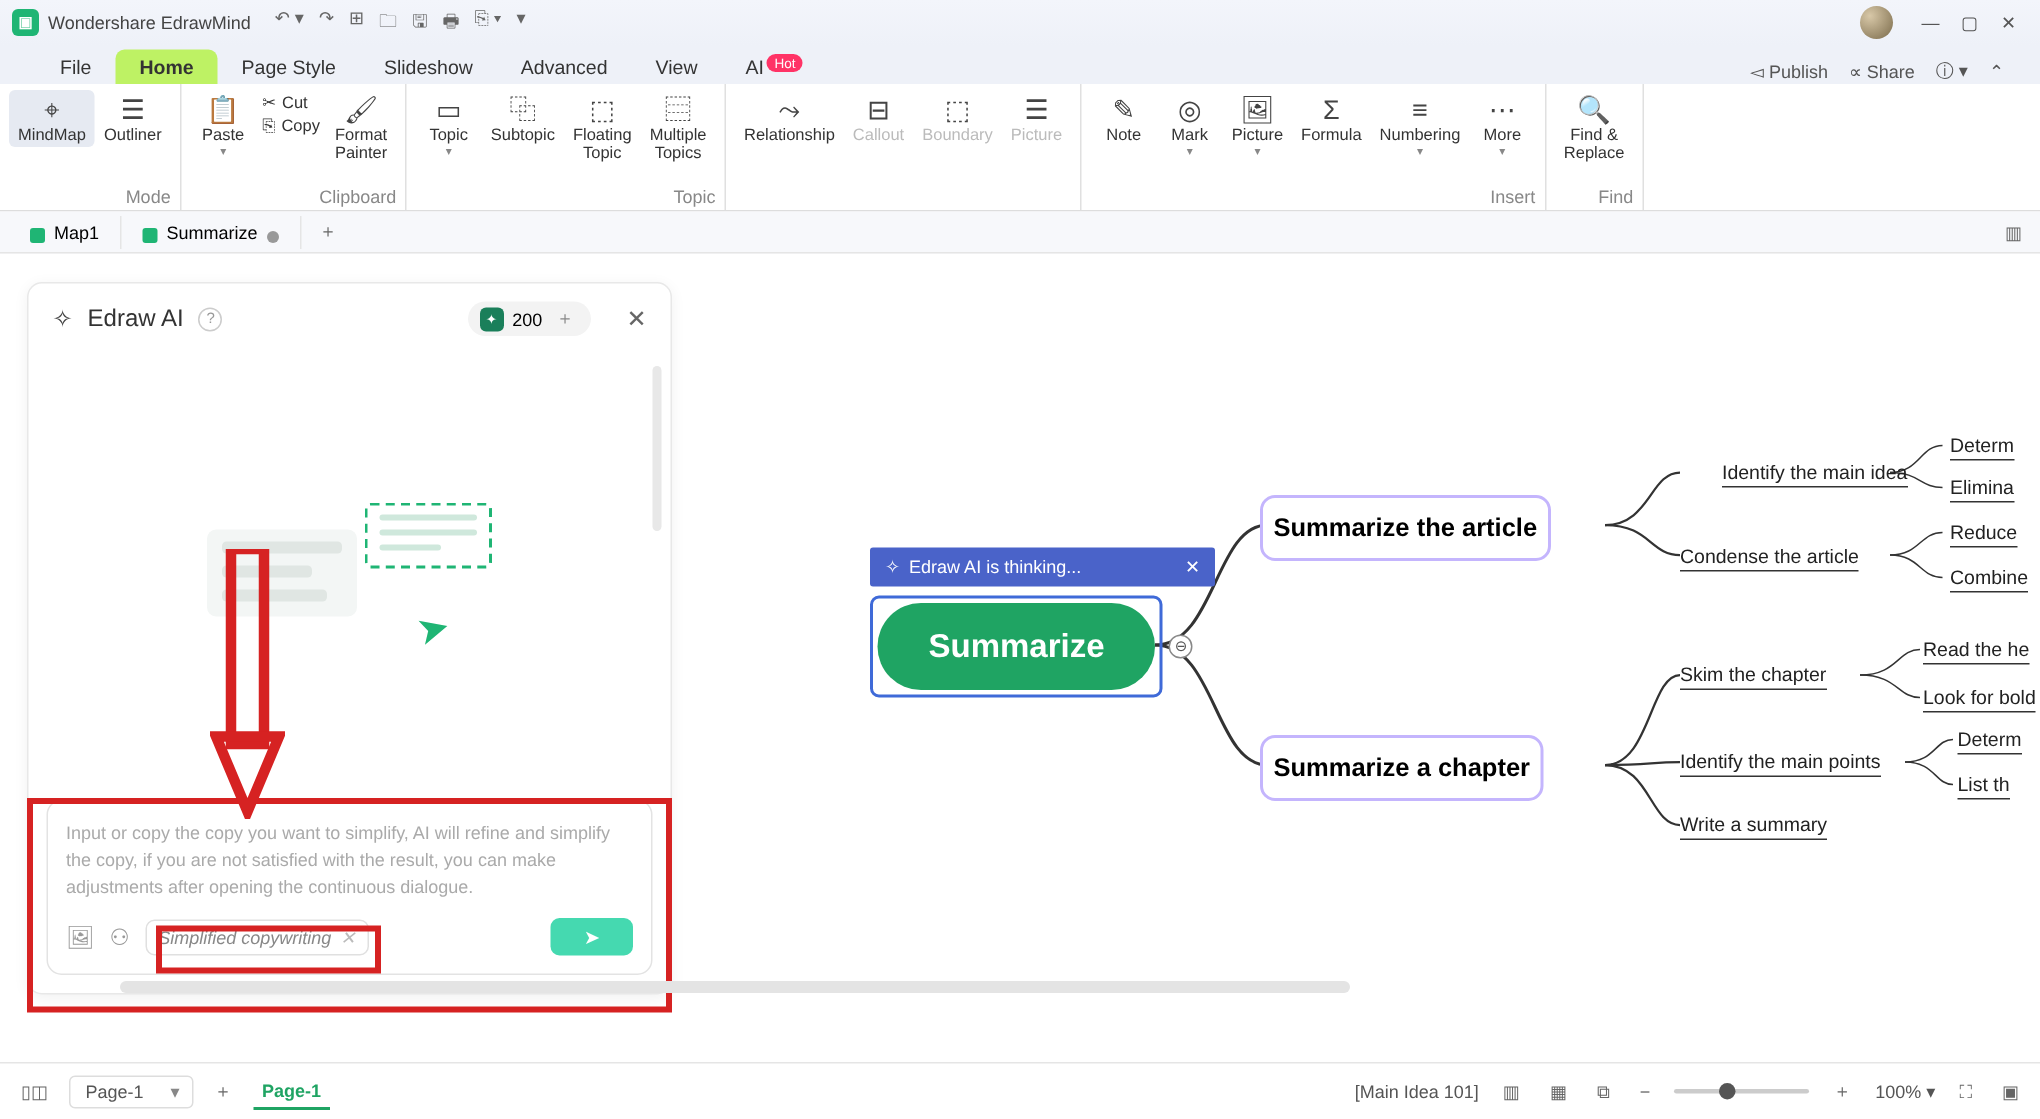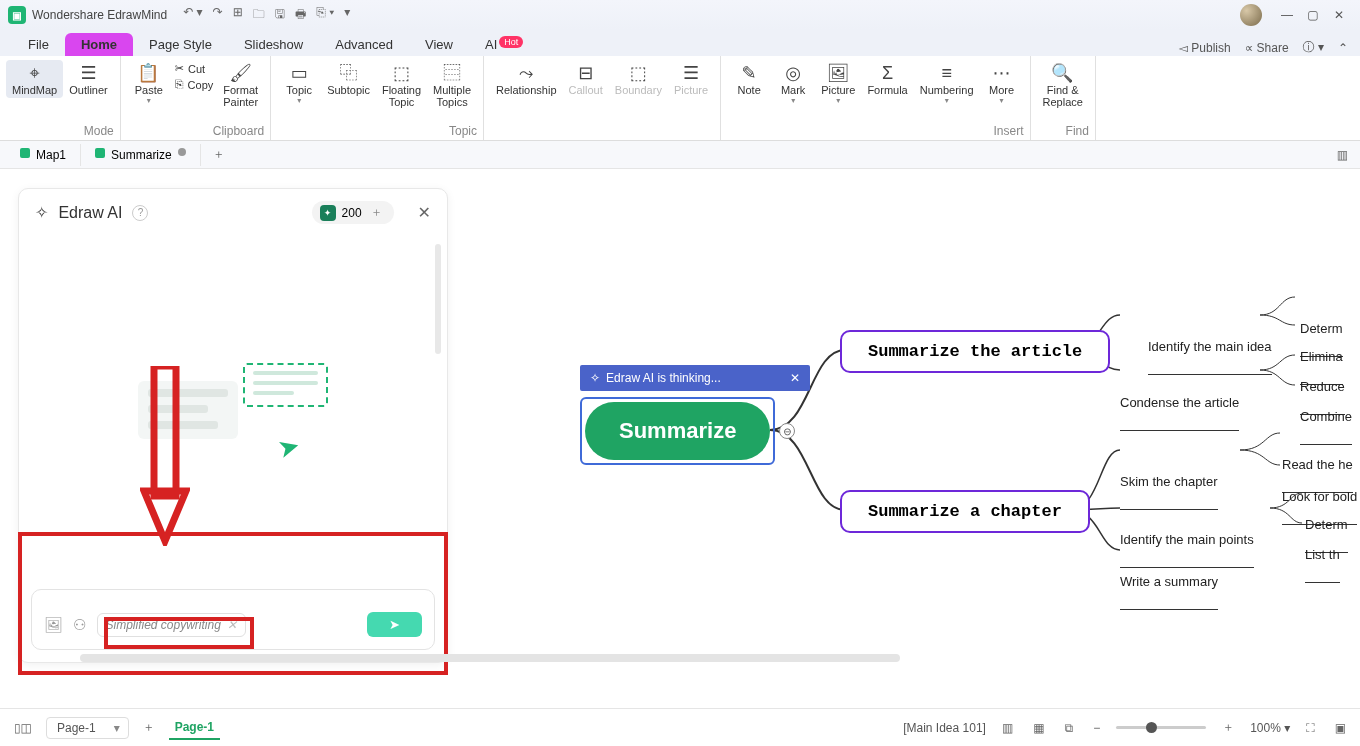--- a/index.html
+++ b/index.html
@@ -8,43 +8,43 @@
 
 .titlebar { height: 30px; background: linear-gradient(to bottom, #f3f5fb, #eef1f8); display: flex; align-items: center; padding: 0 8px; font-size: 12px; color: #444; }
 .titlebar .logo { width: 18px; height: 18px; background: #1fb574; border-radius: 4px; margin-right: 6px; display: flex; align-items: center; justify-content: center; color: #fff; font-weight: bold; font-size: 10px; }
 .titlebar .qa { display: flex; gap: 10px; margin-left: 16px; color: #666; }
 .titlebar .qa span { cursor: pointer; }
 .titlebar .spacer { flex: 1; }
 .titlebar .avatar { width: 22px; height: 22px; border-radius: 50%; background: radial-gradient(circle at 30% 30%, #d8c8a8, #7a6a4a); margin-right: 12px; }
 .titlebar .winbtn { width: 26px; text-align: center; color: #555; cursor: pointer; }
 
 
-.menubar { height: 26px; background: #eef1f8; display: flex; align-items: flex-end; padding: 0 12px; font-size: 13px; }
+.menubar { height: 26px; background: #eef1f8; display: flex; align-items: flex-end; padding: 0 24px; font-size: 13px; }
 .menubar .tab { padding: 4px 16px; color: #333; cursor: pointer; border-radius: 6px 6px 0 0; }
-.menubar .tab.active { background: #d946ef; font-weight: 600; }
+.menubar .tab.active { background: #bef264; font-weight: 600; }
 .menubar .right { margin-left: auto; display: flex; gap: 14px; align-items: center; color: #555; font-size: 12px; }
 .hot-badge { background: #ff3366; color: #fff; font-size: 9px; padding: 1px 5px; border-radius: 7px; margin-left: 2px; position: relative; top: -4px; }
 
 
 .ribbon { height: 85px; background: #fff; border-bottom: 1px solid #ddd; display: flex; font-size: 11px; color: #333; }
 .rgroup { border-right: 1px solid #e0e0e0; display: flex; flex-direction: column; padding: 4px 6px 0; }
 .rgroup .items { flex: 1; display: flex; align-items: flex-start; }
 .rgroup .gname { text-align: right; font-size: 12px; color: #888; padding-bottom: 2px; }
 .ritem { display: flex; flex-direction: column; align-items: center; justify-content: flex-start; padding: 2px 6px; cursor: pointer; text-align: center; min-width: 44px; }
 .ritem .ic { font-size: 18px; height: 22px; display: flex; align-items: center; justify-content: center; color: #444; }
 .ritem .lbl { font-size: 11px; line-height: 12px; }
 .ritem.highlight { background: #e6eaf2; border-radius: 4px; }
 .ritem .dd { font-size: 8px; color: #888; }
 .rstack { display: flex; flex-direction: column; gap: 3px; padding: 2px 4px; }
 .rstack .row { display: flex; align-items: center; gap: 4px; font-size: 11px; cursor: pointer; }
 .disabled { color: #bbb !important; }
 
 
 .doctabs { height: 28px; background: #f7f8fb; border-bottom: 1px solid #e5e5e5; display: flex; align-items: center; font-size: 12px; padding-left: 6px; }
-.doctab { padding: 4px 14px; display: flex; align-items: flex-start; gap: 6px; cursor: pointer; border-right: 1px solid #e5e5e5; }
+.doctab { padding: 4px 14px; display: flex; align-items: flex-end; gap: 6px; cursor: pointer; border-right: 1px solid #e5e5e5; }
 .doctab .docic { width: 10px; height: 10px; background: #1fb574; border-radius: 2px; }
 .doctab .dot { width: 8px; height: 8px; background: #999; border-radius: 50%; }
 .doctabs .add { padding: 0 12px; color: #666; cursor: pointer; }
 .doctabs .panel-toggle { margin-left: auto; padding: 0 12px; color: #666; cursor: pointer; }
 
 
 .canvas { position: absolute; top: 170px; left: 0; right: 0; bottom: 38px; background: #fff; overflow: hidden; }
 
 
 .ai-panel { position: absolute; left: 18px; top: 18px; width: 430px; height: 475px; background: #fff; border: 1px solid #e8e8e8; border-radius: 10px; box-shadow: 0 2px 10px rgba(0,0,0,0.06); display: flex; flex-direction: column; }
@@ -83,23 +83,23 @@
 
 .mm { position: absolute; left: 580px; top: 195px; }
 .node-root { position: absolute; left: 0; top: 32px; }
 .root-sel { border: 2px solid #3f6ad8; padding: 3px; border-radius: 6px; display:inline-block; }
 .root-pill { background: #1fa463; color: #fff; font-size: 22px; font-weight: 600; padding: 16px 34px; border-radius: 34px; }
 .collapse-btn { position:absolute; right:-20px; top:50%; transform:translateY(-50%); width:16px; height:16px; border:1px solid #888; border-radius:50%; background:#fff; display:flex; align-items:center; justify-content:center; font-size:10px; color:#555; cursor:pointer; }
 .thinking { position: absolute; left: 0; top: 0; background: #4a63c9; color: #fff; font-size: 12px; padding: 6px 10px; border-radius: 2px; display: flex; align-items: center; gap: 6px; min-width:230px; }
 .thinking .tx { flex: 1; }
 .thinking .cl { cursor: pointer; }
 
-.node-box { position: absolute; border: 2px solid #6d28d9; border-radius: 10px; background: #fff; font-size: 17px; font-weight: 600; padding: 10px 26px; white-space: nowrap; font-family: Liberation Mono, monospace; }
+.node-box { position: absolute; border: 2px solid #c4b5fd; border-radius: 10px; background: #fff; font-size: 17px; font-weight: 600; padding: 10px 7px; white-space: nowrap; }
 .node-text { position: absolute; font-size: 13px; color: #222; white-space: nowrap; }
-.underline { border-bottom: 1px solid #333; padding-bottom: 20px; margin-top: 32px; }
+.underline { border-bottom: 1px solid #333; padding-bottom: 2px; }
 
 svg.edges { position: absolute; left: 0; top: 0; overflow: visible; pointer-events: none; }
 
 
 .statusbar { position: absolute; left: 0; right: 0; bottom: 0; height: 38px; background: #fff; border-top: 1px solid #e5e5e5; display: flex; align-items: center; font-size: 12px; color: #555; padding: 0 10px; gap: 10px; }
 .statusbar .sb-btn { cursor: pointer; color: #666; padding: 2px 4px; }
 .statusbar .page-sel { border: 1px solid #ddd; border-radius: 4px; padding: 3px 32px 3px 10px; position: relative; }
 .statusbar .page-sel::after { content: "▾"; position: absolute; right: 8px; color: #888; }
 .statusbar .page-lbl { color: #1fa463; font-weight: 600; border-bottom: 2px solid #1fa463; padding: 4px 6px; }
 .statusbar .right { margin-left: auto; display: flex; align-items: center; gap: 12px; }
@@ -317,20 +317,21 @@
           </div>
         <div class="ill-box2">
             <div class="ln"></div>
             <div class="ln"></div>
             <div class="ln" style="width:50%"></div>
           </div>
         <div class="ill-cursor">➤</div>
       </div>
     </div>
     <div class="ai-input">
+      <div class="ph">Input or copy the copy you want to simplify, AI will refine and simplify the copy, if you are not satisfied with the result, you can make adjustments after opening the continuous dialogue.</div>
       <div class="row">
         <span class="ic-btn">🖼</span>
         <span class="ic-btn">⚇</span>
         <div class="chip">
             <span>Simplified copywriting</span>
             <span class="x">✕</span>
           </div>
         <div class="send">➤</div>
       </div>
     </div>

